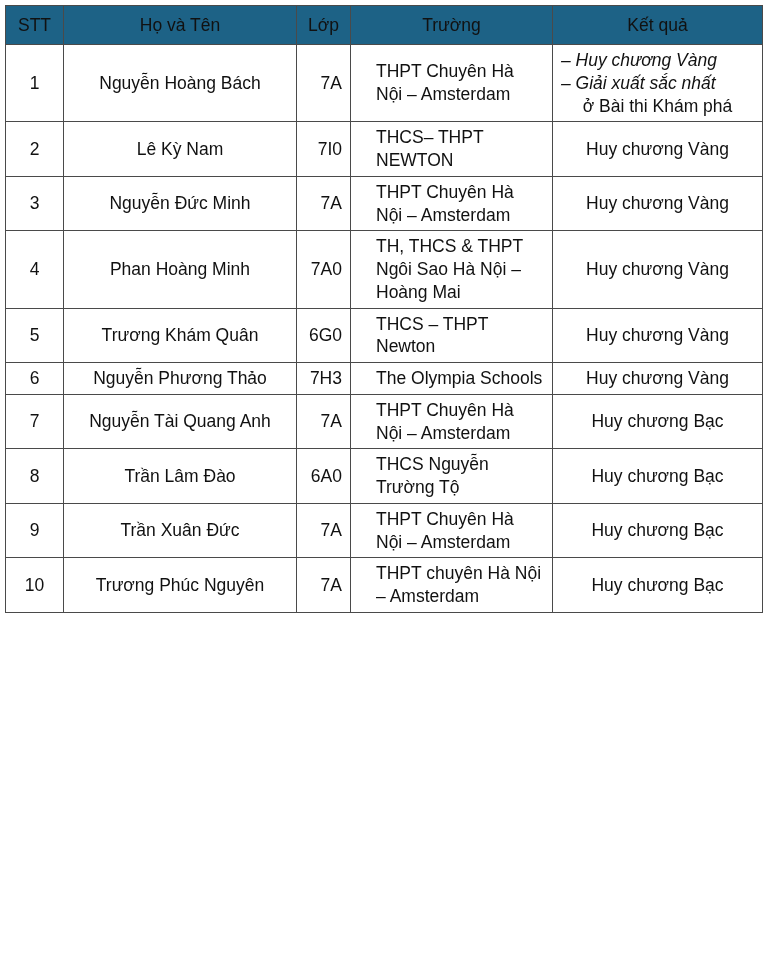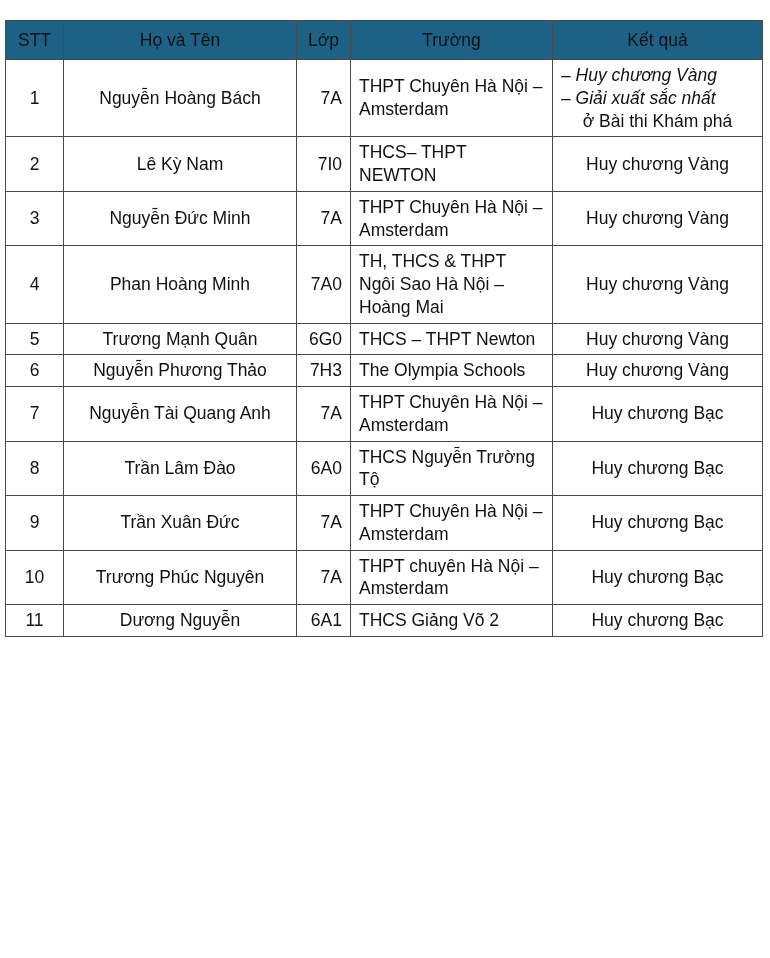--- a/index.html
+++ b/index.html
@@ -12,21 +12,21 @@
     width: 770px;
     height: 958px;
     font-family: "Liberation Sans", sans-serif;
     overflow: hidden;
   }
 
   .table-wrap {
     box-sizing: border-box;
     width: 770px;
     height: 958px;
-    padding: 20px 8px 8px 5px;
+    padding: 5px 8px 8px 5px;
   }
 
   table.results {
     width: 757px;
     border-collapse: collapse;
     table-layout: fixed;
     border: 1.5px solid #4a4a4a;
   }
 
   table.results td,
@@ -63,21 +63,21 @@
   td.c-school { text-align: left; }
   td.c-result { text-align: center; }
 
   td.top-align { vertical-align: top; padding-top: 6px; }
 
   .result-lines { display: block; }
   .result-lines .ln { display: block; }
   .result-lines .ln.gap { }
   .result-lines .ln.lead { text-align: left; font-style: italic; }
 
-  .school-text { display: block; }
+  .school-text { display: block; margin-left: 17px; }
 </style>
 </head>
 <body>
 
 <div class="table-wrap">
   <table class="results">
     <colgroup>
       <col class="col-stt">
       <col class="col-name">
       <col class="col-class">
@@ -131,21 +131,21 @@
           <td class="c-stt">4</td>
           <td class="c-name">Phan Hoàng Minh</td>
           <td class="c-class">7A0</td>
           <td class="c-school">
             <span class="school-text">TH, THCS &amp; THPT Ngôi Sao Hà Nội – Hoàng Mai</span>
           </td>
           <td class="c-result">Huy chương Vàng</td>
         </tr>
         <tr>
           <td class="c-stt">5</td>
-          <td class="c-name">Trương Mạnh Quân</td>
+          <td class="c-name">Trương Khám Quân</td>
           <td class="c-class">6G0</td>
           <td class="c-school">
             <span class="school-text">THCS – THPT Newton</span>
           </td>
           <td class="c-result">Huy chương Vàng</td>
         </tr>
         <tr>
           <td class="c-stt">6</td>
           <td class="c-name">Nguyễn Phương Thảo</td>
           <td class="c-class">7H3</td>
@@ -183,24 +183,15 @@
         </tr>
         <tr>
           <td class="c-stt">10</td>
           <td class="c-name">Trương Phúc Nguyên</td>
           <td class="c-class">7A</td>
           <td class="c-school">
             <span class="school-text">THPT chuyên Hà Nội – Amsterdam</span>
           </td>
           <td class="c-result">Huy chương Bạc</td>
         </tr>
-        <tr>
-          <td class="c-stt">11</td>
-          <td class="c-name">Dương Nguyễn</td>
-          <td class="c-class">6A1</td>
-          <td class="c-school">
-            <span class="school-text">THCS Giảng Võ 2</span>
-          </td>
-          <td class="c-result">Huy chương Bạc</td>
-        </tr>
       </tbody>
   </table>
 </div>
 
 </body></html>

